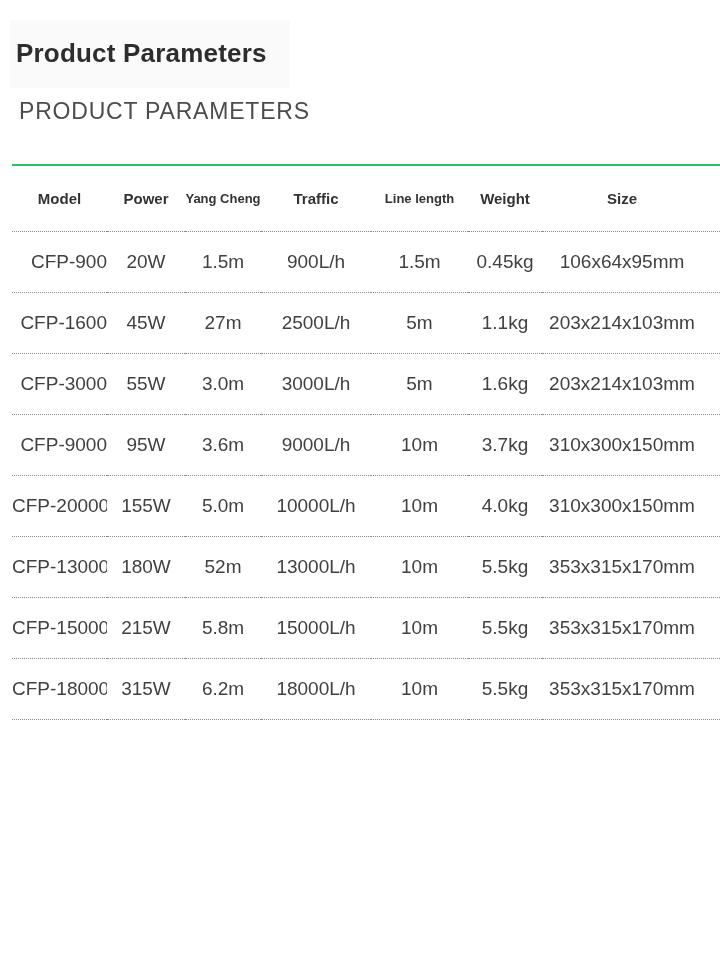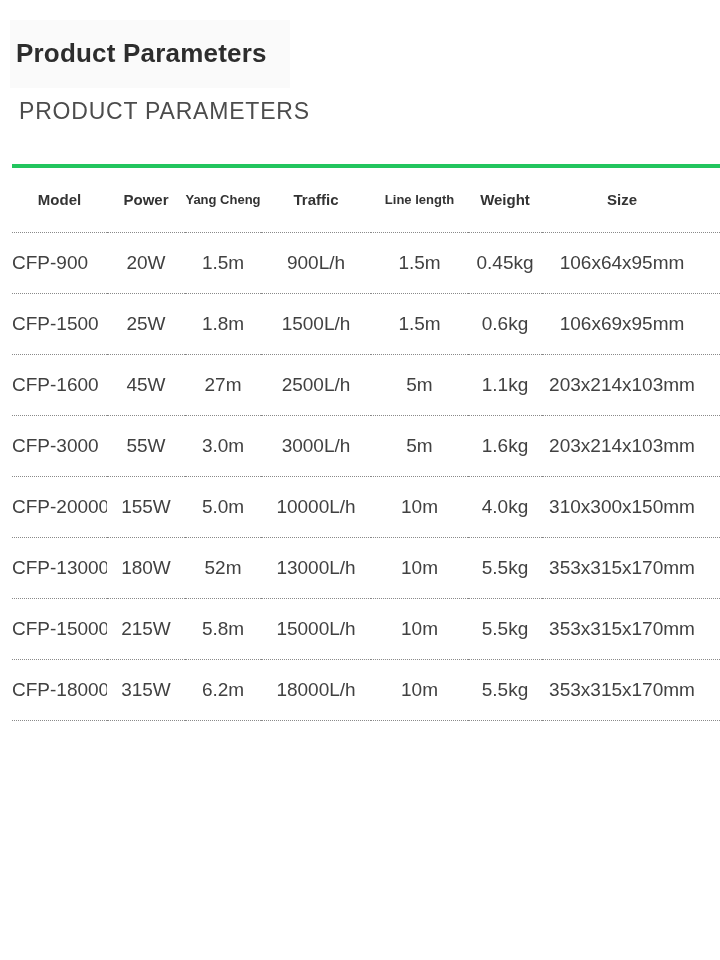--- a/index.html
+++ b/index.html
@@ -38,21 +38,21 @@
   }
   .table-wrap {
     position: absolute;
     left: 12px; top: 164px;
     width: 708px;
   }
   table {
     width: 708px;
     border-collapse: collapse;
     table-layout: fixed;
-    border-top: 4px solid #22c55e;
+    border-top: 2px solid #22c55e;
   }
   thead tr { height: 66px; border-bottom: 1px dotted #8a8a8a; }
   tbody tr { height: 61px; border-bottom: 1px dotted #8a8a8a; }
   th {
     font-size: 15px;
     font-weight: 700;
     color: #333333;
     text-align: center;
     vertical-align: middle;
     white-space: nowrap;
@@ -61,21 +61,21 @@
   th:nth-child(3), th:nth-child(5) { font-size: 13px; }
   td {
     font-size: 19px;
     font-weight: 400;
     color: #414141;
     text-align: center;
     vertical-align: middle;
     white-space: nowrap;
     overflow: hidden;
   }
-  td:first-child { text-align: left; padding-left: 0; margin-left: 32px; }
+  td:first-child { text-align: right; padding-left: 0; margin-left: 32px; }
   th:last-child, td:last-child { padding-right: 18px; text-align: center; }
   .footnote {
     position: absolute;
     left: 8px; top: 910px;
     font-size: 14.5px;
     font-weight: 700;
     color: #b01218;
   }
 </style>
 </head>
@@ -115,45 +115,45 @@
           <tr>
             <td>CFP-900</td>
             <td>20W</td>
             <td>1.5m</td>
             <td>900L/h</td>
             <td>1.5m</td>
             <td>0.45kg</td>
             <td>106x64x95mm</td>
           </tr>
           <tr>
-            <td>CFP-1500</td>
-            <td>25W</td>
-            <td>1.8m</td>
-            <td>1500L/h</td>
-            <td>1.5m</td>
-            <td>0.6kg</td>
-            <td>106x69x95mm</td>
-          </tr>
-          <tr>
             <td>CFP-1600</td>
             <td>45W</td>
             <td>27m</td>
             <td>2500L/h</td>
             <td>5m</td>
             <td>1.1kg</td>
             <td>203x214x103mm</td>
           </tr>
           <tr>
             <td>CFP-3000</td>
             <td>55W</td>
             <td>3.0m</td>
             <td>3000L/h</td>
             <td>5m</td>
             <td>1.6kg</td>
             <td>203x214x103mm</td>
+          </tr>
+          <tr>
+            <td>CFP-9000</td>
+            <td>95W</td>
+            <td>3.6m</td>
+            <td>9000L/h</td>
+            <td>10m</td>
+            <td>3.7kg</td>
+            <td>310x300x150mm</td>
           </tr>
           <tr>
             <td>CFP-20000</td>
             <td>155W</td>
             <td>5.0m</td>
             <td>10000L/h</td>
             <td>10m</td>
             <td>4.0kg</td>
             <td>310x300x150mm</td>
           </tr>

